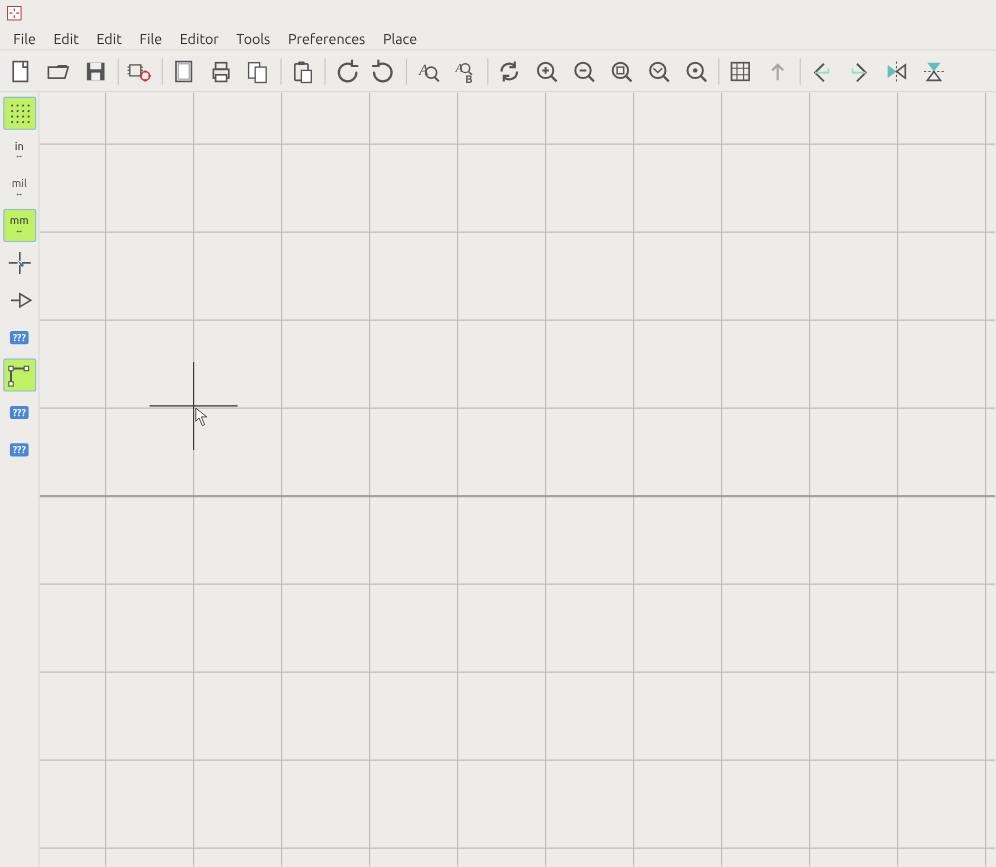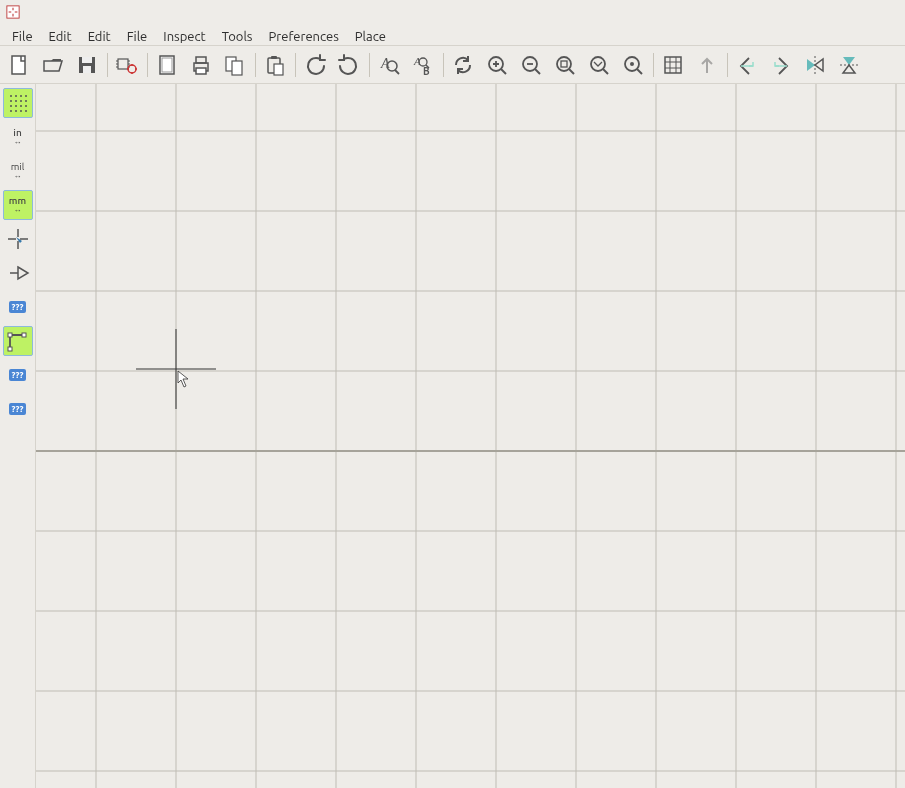--- a/index.html
+++ b/index.html
@@ -29,21 +29,21 @@
       <rect x="1" y="1" width="14" height="14" fill="#fff" stroke="#b33"></rect>
       <path d="M3 8h3m4 0h3M8 3v3m0 4v3" stroke="#b33" stroke-width="1.2"></path>
     </svg>
 </div>
 
 <div class="menubar">
   <span class="menu-item">File</span>
   <span class="menu-item">Edit</span>
   <span class="menu-item">Edit</span>
   <span class="menu-item">File</span>
-  <span class="menu-item">Inspect</span>
+  <span class="menu-item">Editor</span>
   <span class="menu-item">Tools</span>
   <span class="menu-item">Preferences</span>
   <span class="menu-item">Place</span>
 </div>
 
 <div class="toolbar-top" id="toolbar-top">
     <div class="tool-btn">
       <svg width="24" height="24" viewBox="0 0 24 24">
         <use href="#ic-new"></use>
       </svg>

